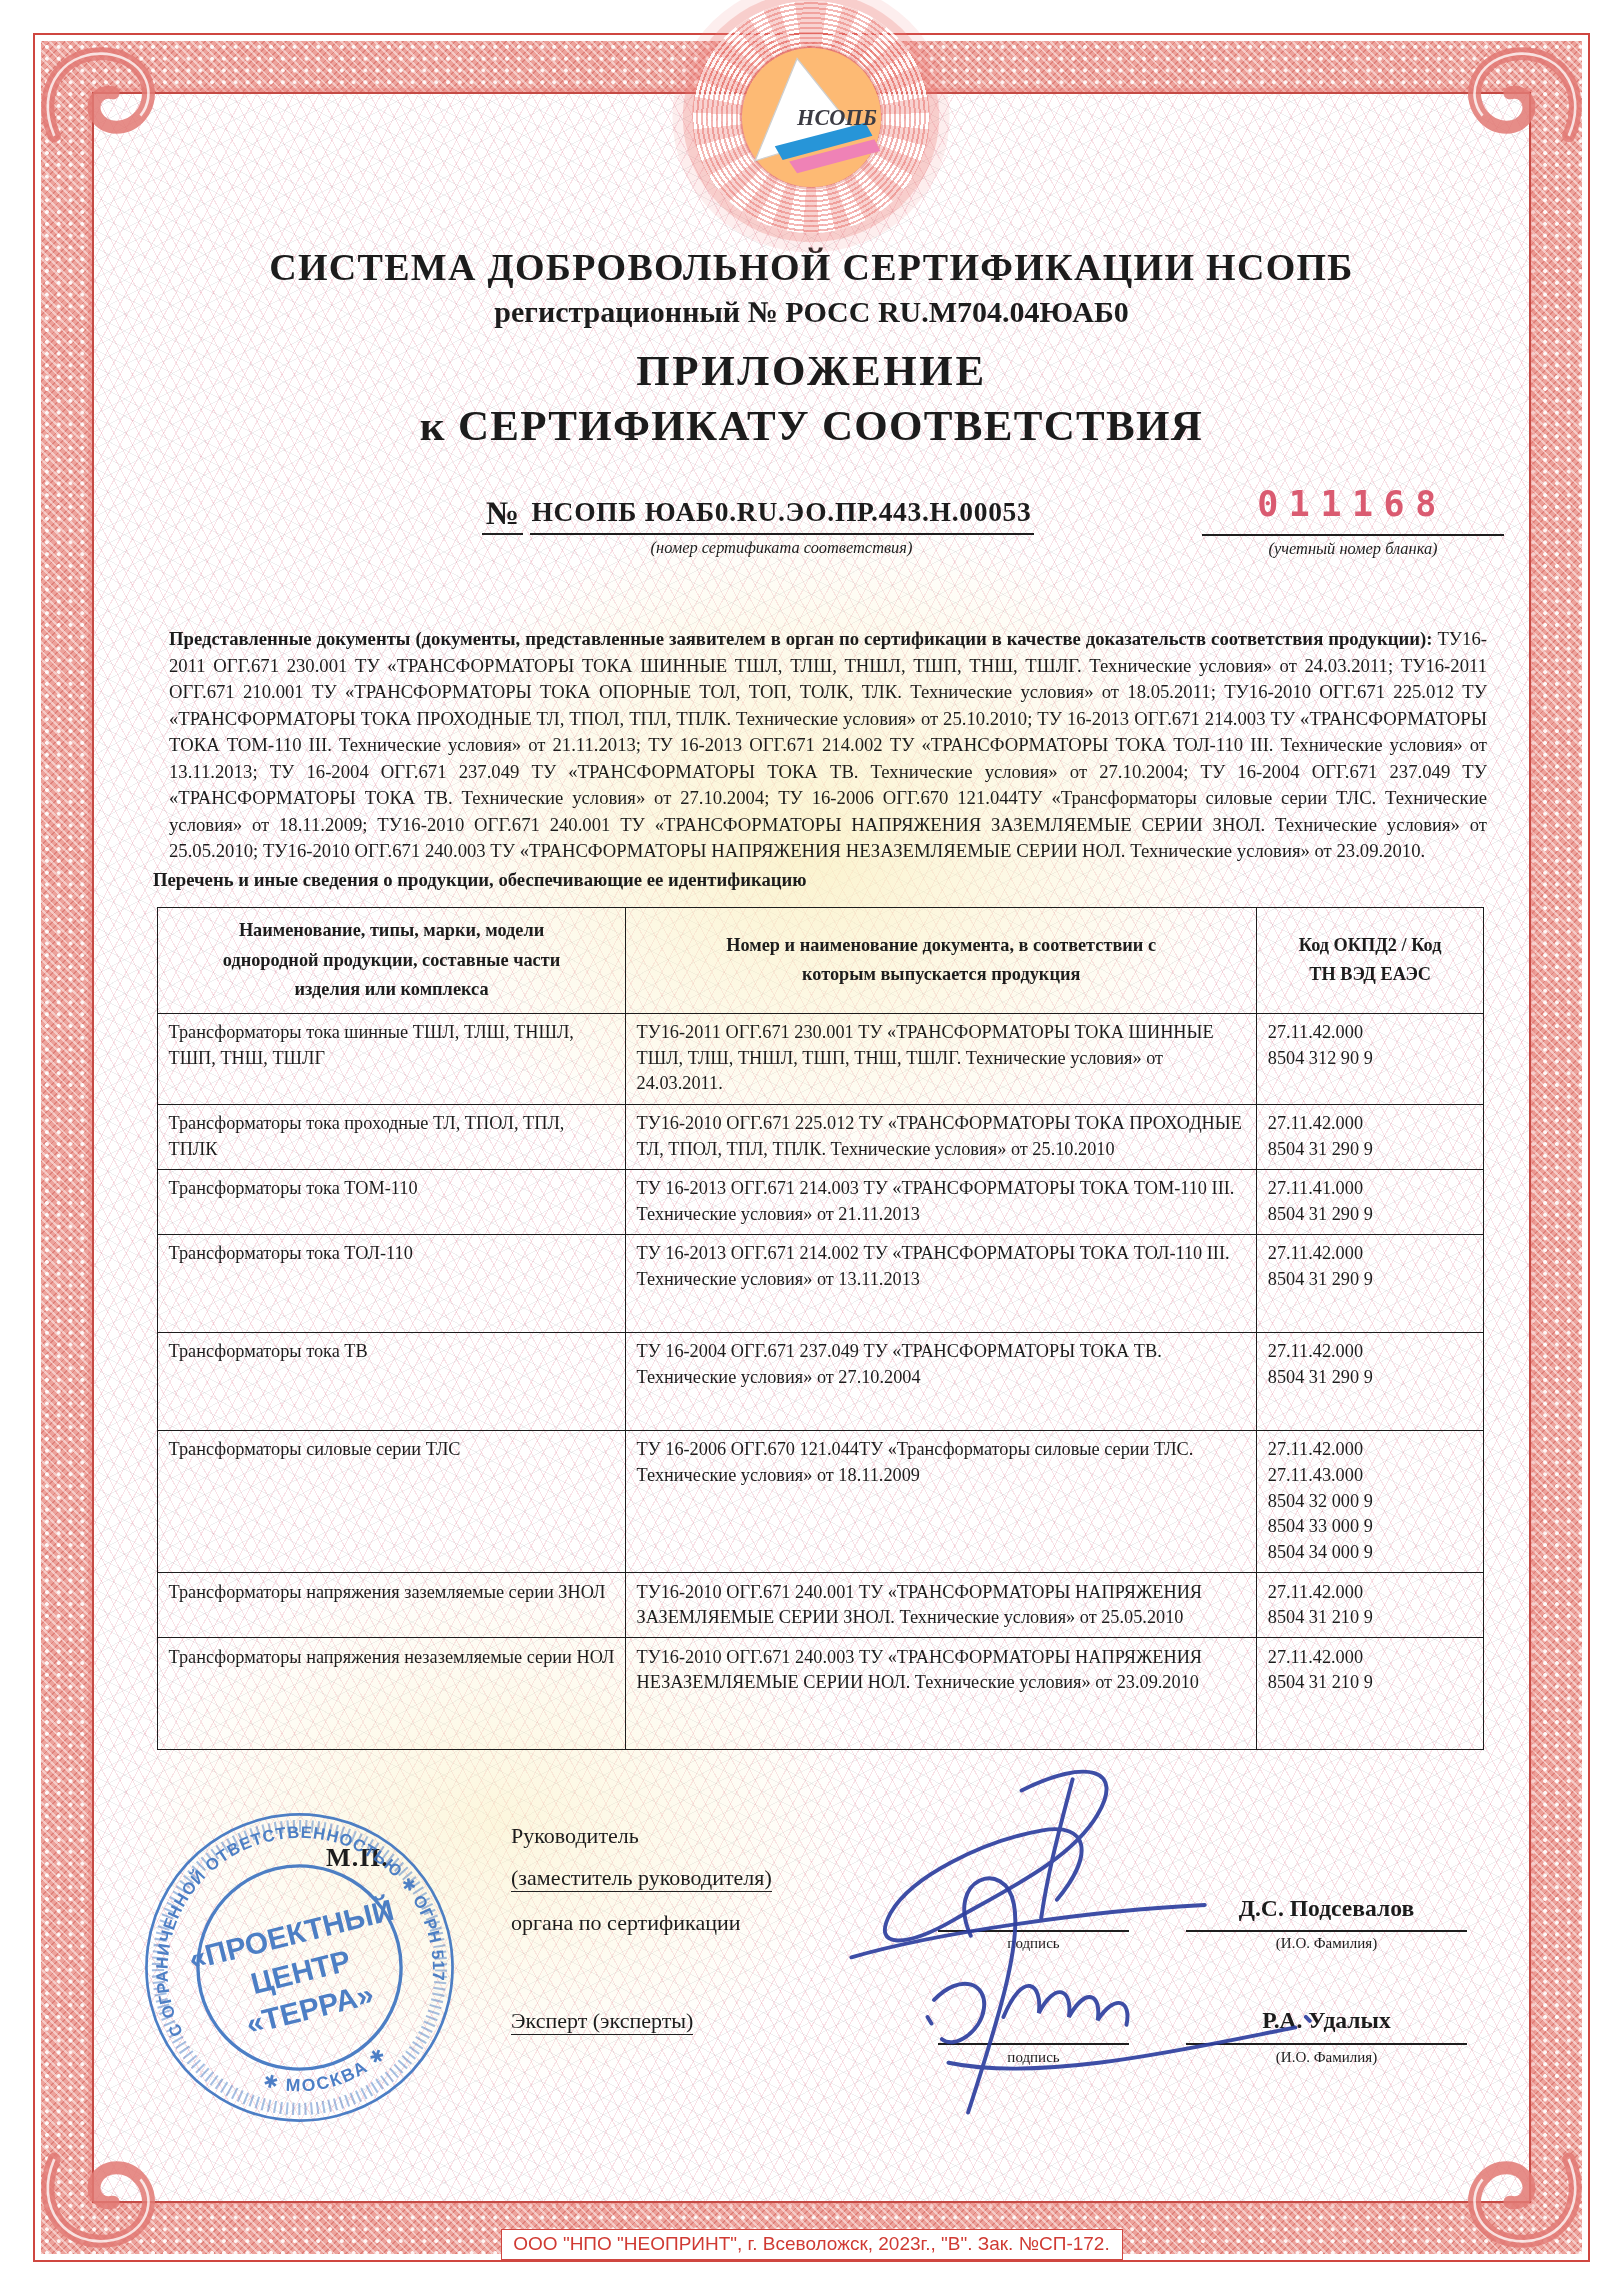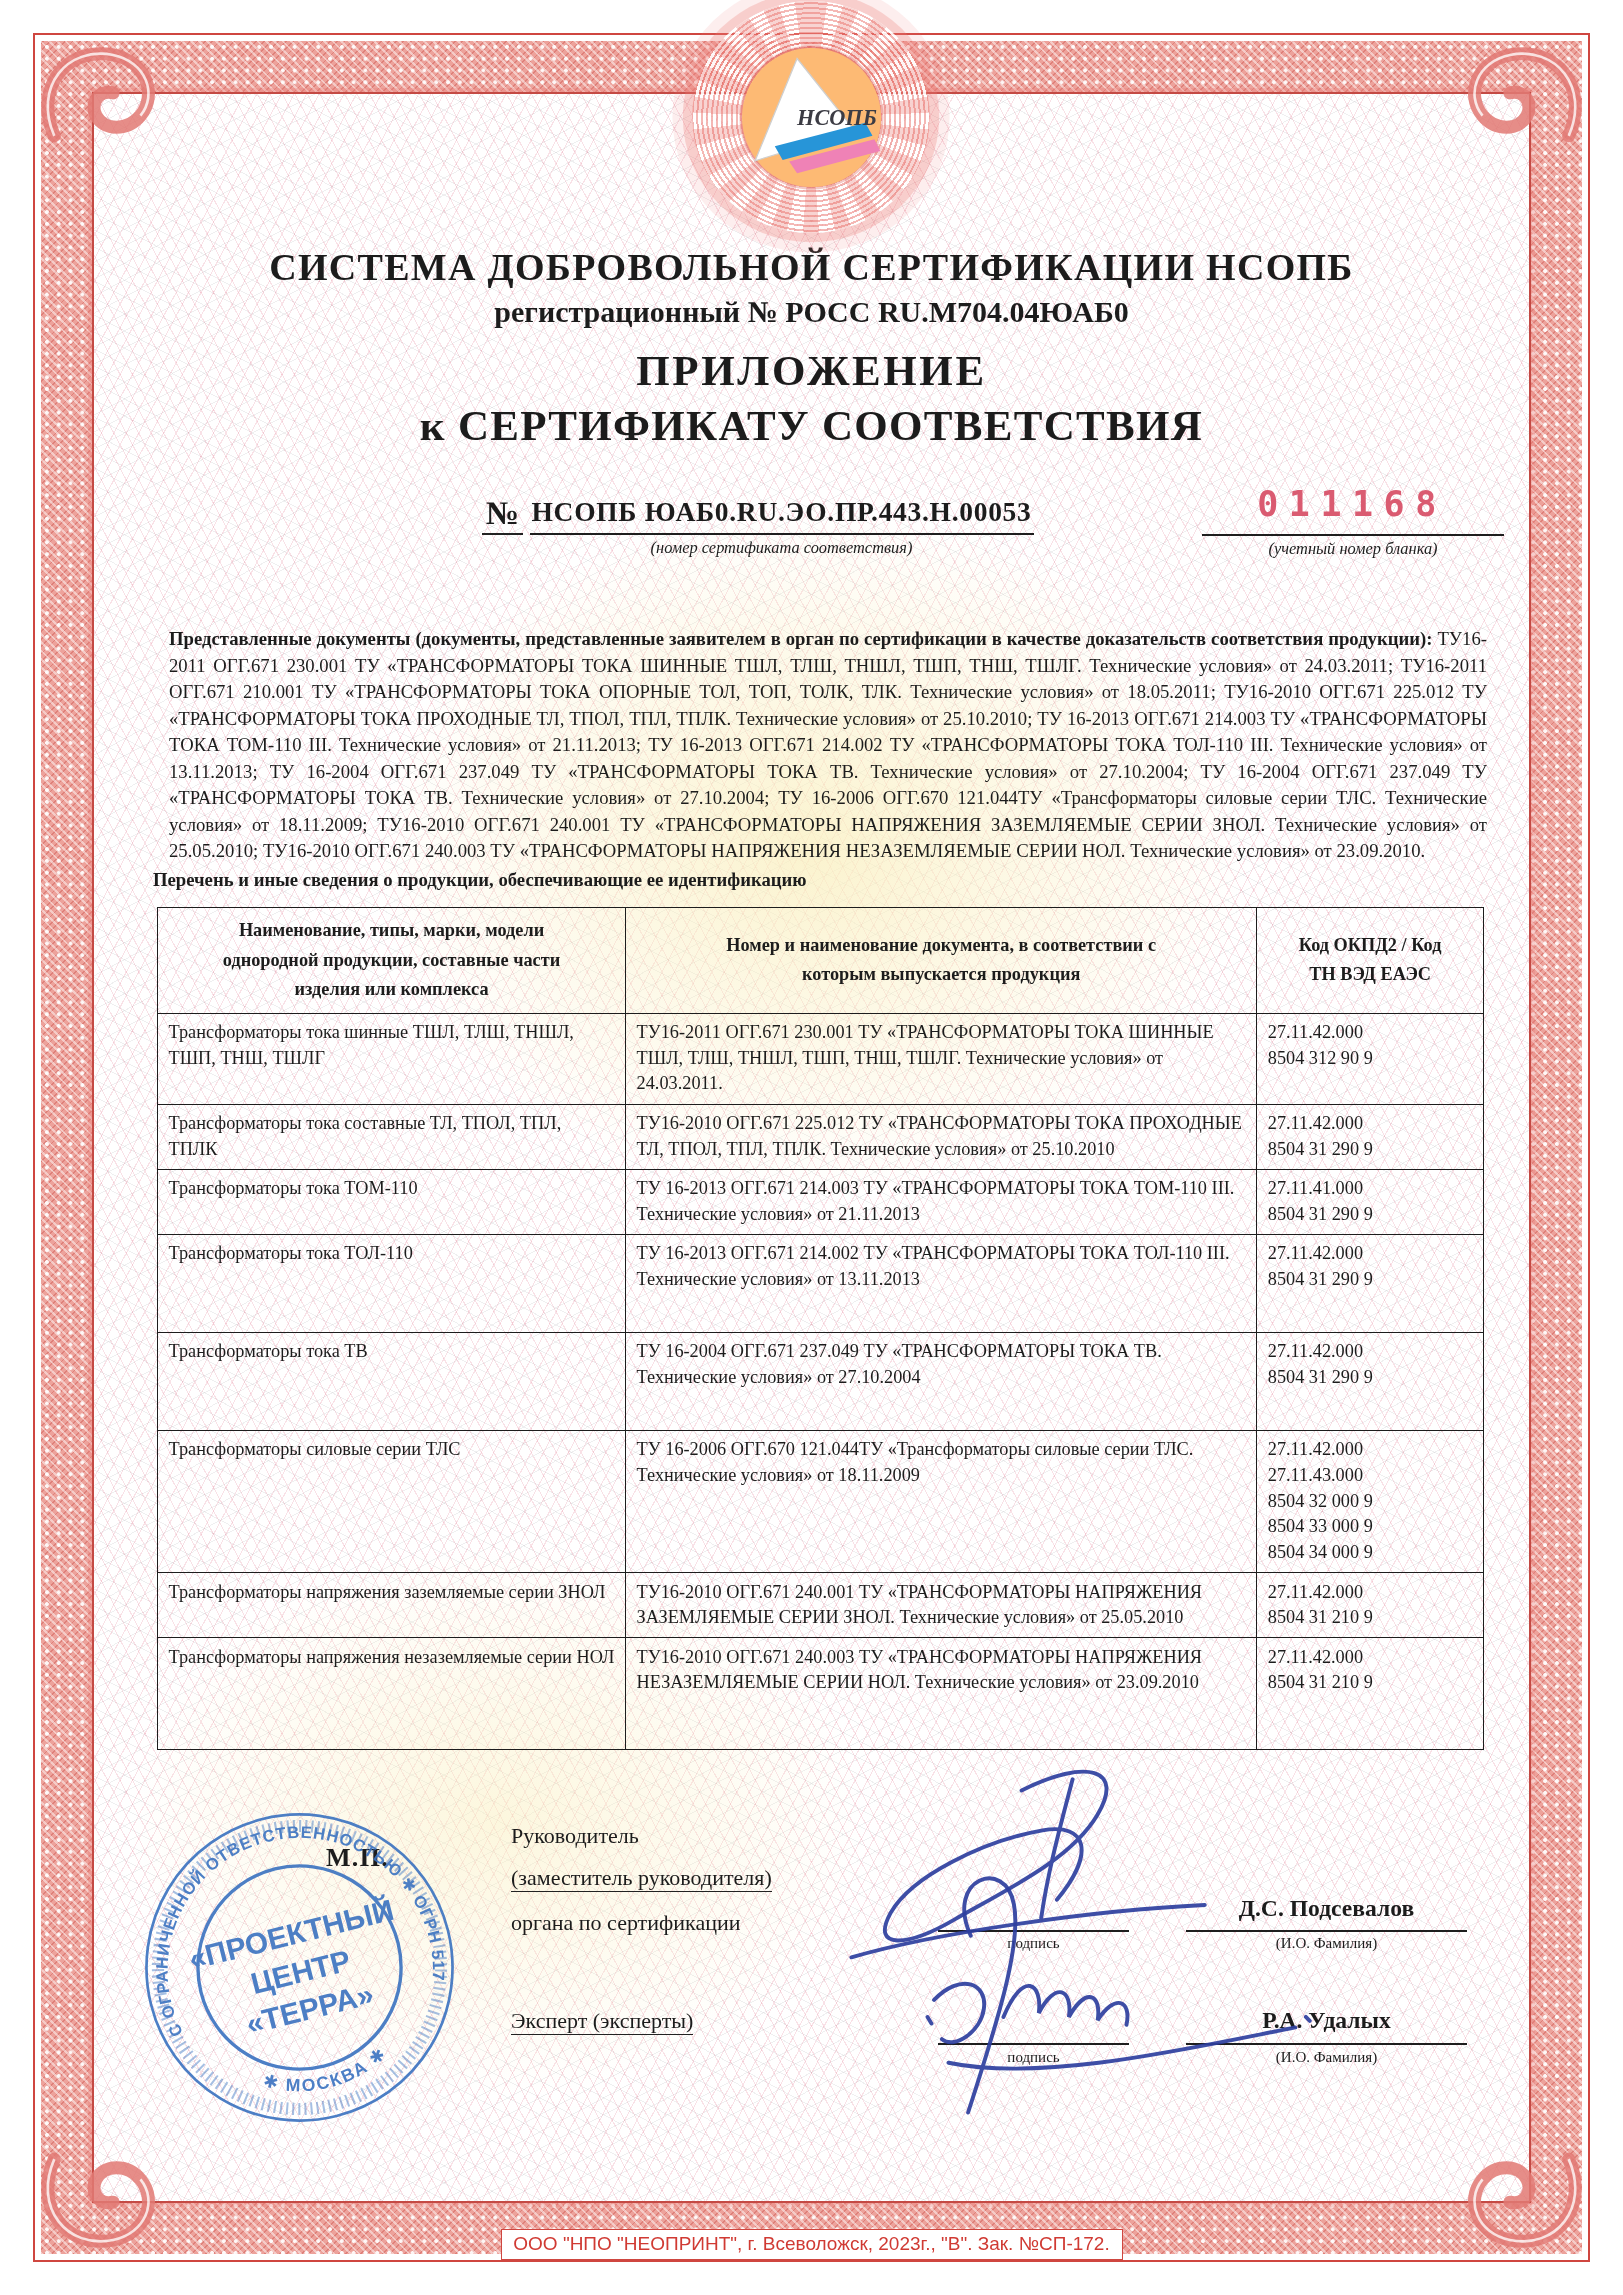--- a/index.html
+++ b/index.html
@@ -190,21 +190,21 @@
       </tr>
     </thead>
     <tbody>
       <tr>
         <td>Трансформаторы тока шинные ТШЛ, ТЛШ, ТНШЛ, ТШП, ТНШ, ТШЛГ</td>
         <td>ТУ16-2011 ОГГ.671 230.001 ТУ «ТРАНСФОРМАТОРЫ ТОКА ШИННЫЕ ТШЛ, ТЛШ, ТНШЛ, ТШП, ТНШ, ТШЛГ. Технические условия» от 24.03.2011.</td>
         <td class="codes">27.11.42.000
 8504 312 90 9</td>
       </tr>
       <tr>
-        <td>Трансформаторы тока составные ТЛ, ТПОЛ, ТПЛ, ТПЛК</td>
+        <td>Трансформаторы тока проходные ТЛ, ТПОЛ, ТПЛ, ТПЛК</td>
         <td>ТУ16-2010 ОГГ.671 225.012 ТУ «ТРАНСФОРМАТОРЫ ТОКА ПРОХОДНЫЕ ТЛ, ТПОЛ, ТПЛ, ТПЛК. Технические условия» от 25.10.2010</td>
         <td class="codes">27.11.42.000
 8504 31 290 9</td>
       </tr>
       <tr>
         <td>Трансформаторы тока ТОМ-110</td>
         <td>ТУ 16-2013 ОГГ.671 214.003 ТУ «ТРАНСФОРМАТОРЫ ТОКА ТОМ-110 III. Технические условия» от 21.11.2013</td>
         <td class="codes">27.11.41.000
 8504 31 290 9</td>
       </tr>

